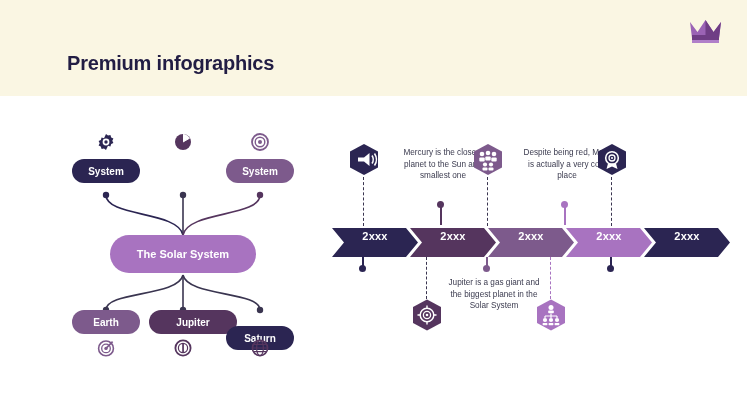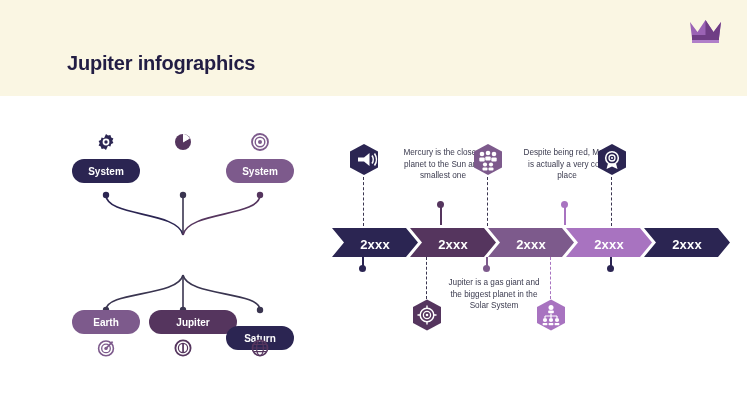--- a/index.html
+++ b/index.html
@@ -38,42 +38,42 @@
   .mm-icon {
     position:absolute; width:18px; height:18px;
   }
   #mm-links { position:absolute; left:0; top:0; width:265px; height:235px; }
 
   
   #timeline { position:absolute; left:332px; top:125px; width:395px; height:235px; }
   .chev { position:absolute; top:103px; height:29px; }
   .chev svg { display:block; }
   .chev-label {
-    position:absolute; top:103px; height:32px;
+    position:absolute; top:95px; height:32px;
     display:flex; align-items:center; justify-content:center;
-    color:#ffffff; font-size:13px; font-weight:bold; letter-spacing:.2px;
+    color:#ffffff; font-size:11px; font-weight:bold; letter-spacing:.2px;
   }
   .hexbadge { position:absolute; width:32px; height:35px; }
   .tl-text {
     position:absolute; width:92px;
     font-size:8.2px; line-height:11.5px; color:#3b3b4f;
     text-align:center;
   }
   .dash { position:absolute; width:0; border-left:1.6px dashed #3a3550; }
   .dash.light { border-left-color:#a873c0; }
   .pin { position:absolute; width:7px; height:7px; border-radius:50%; }
   .pin-stem { position:absolute; width:1.8px; }
 </style>
 </head>
 <body>
 
 <div id="slide">
 
   <div id="header">
-    <div id="page-title">Jupiter infographics</div>
+    <div id="page-title">Premium infographics</div>
     <div id="brand-logo">
       <svg viewBox="0 0 33 28" width="33" height="28">
         <path d="M1 5 L8.5 15 L16.5 3 L24.5 15 L32 5 L30 21 L3 21 Z" fill="#9b63b5"></path>
         <path d="M16.5 3 L24.5 15 L32 5 L30 21 L16.5 21 Z" fill="#6f3d85"></path>
         <rect x="3" y="18" width="27" height="5" fill="#6f3d85"></rect>
         <rect x="3" y="23" width="27" height="3" fill="#b07fc9"></rect>
       </svg>
     </div>
   </div>
 
@@ -118,20 +118,23 @@
       </svg>
     </div>
 
     <div class="node" style="left:12px; top:34px; width:68px; background:#2b2552;">
       <span>System</span>
     </div>
     <div class="node" style="left:166px; top:34px; width:68px; background:#7d5a8c;">
       <span>System</span>
     </div>
 
+    <div class="node center" style="left:50px; top:110px; width:146px; background:#a873c0;">
+      <span>The Solar System</span>
+    </div>
 
     <div class="node" style="left:12px; top:185px; width:68px; background:#7d5a8c;">
       <span>Earth</span>
     </div>
     <div class="node" style="left:89px; top:185px; width:88px; background:#55355e;">
       <span>Jupiter</span>
     </div>
     <div class="node" style="left:166px; top:185px; width:68px; background:#2b2552;margin-top:16px;">
       <span>Saturn</span>
     </div>

